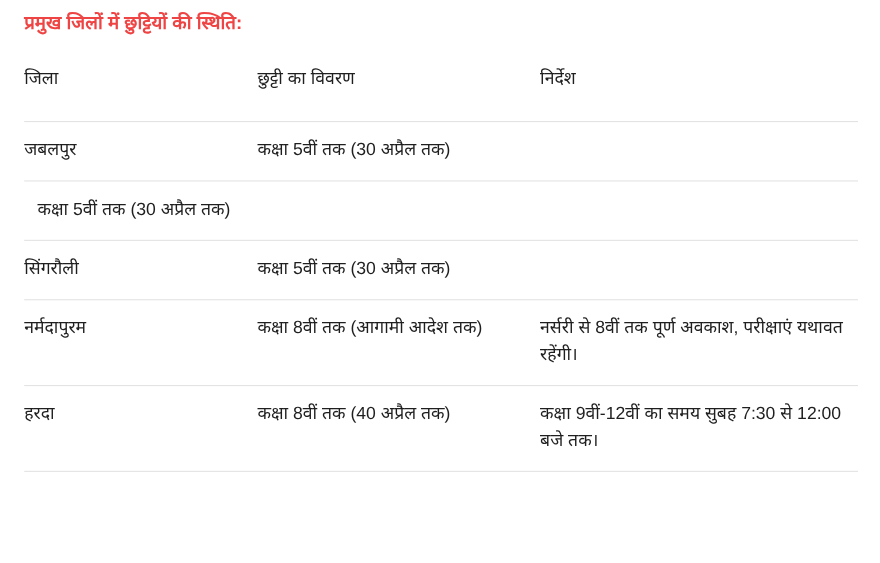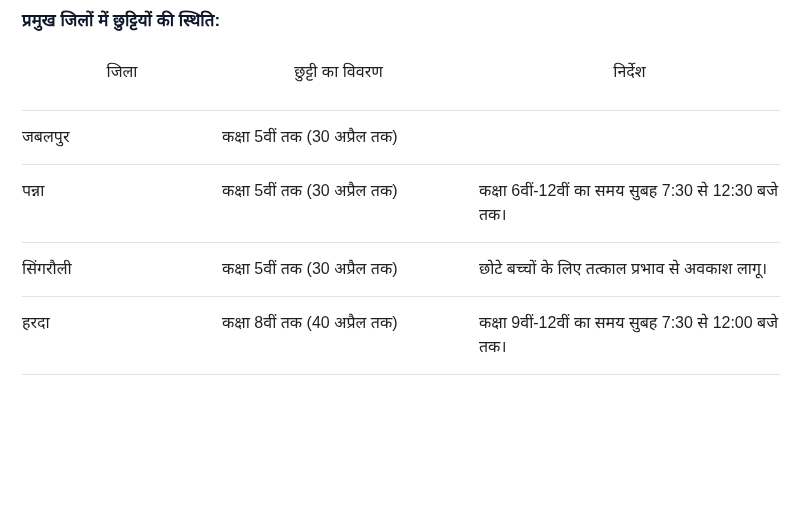--- a/index.html
+++ b/index.html
@@ -15,54 +15,54 @@
     background: #ffffff;
     box-sizing: border-box;
     padding: 8px 20px 0 22px;
     color: #1f1f1f;
     overflow: hidden;
   }
   .page-title {
     font-size: 17px;
     line-height: 26px;
     font-weight: 700;
-    color: #0f172a;
+    color: #ef4444;
     margin: 0 0 0 0;
   }
   .holiday-table {
     margin-top: 26px;
     width: 758px;
   }
   .t-row {
     display: flex;
     align-items: flex-start;
     border-bottom: 1px solid #e3e3e3;
   }
   .t-row.header-row .cell {
     font-weight: 400;
     padding: 0 0 26px 0;
-    text-align: center;
   }
   .t-row .cell {
     font-size: 16px;
     line-height: 24px;
     padding: 14px 0 15px 0;
     box-sizing: border-box;
   }
   .cell.c-district {
     width: 200px;
     flex: 0 0 200px;
     font-weight: 400;
     padding-right: 16px;
   }
   .t-row.header-row .cell.c-district { font-weight: 400; }
   .cell.c-holiday {
     width: 233px;
     flex: 0 0 233px;
     padding-right: 24px;
+    margin-left: 12px;
   }
   .cell.c-instructions {
     flex: 1 1 auto;
     max-width: 325px;
     margin-left: 24px;
   }
 </style>
 </head>
 <body>
 
@@ -77,31 +77,33 @@
       <div class="cell c-holiday">छुट्टी का विवरण</div>
       <div class="cell c-instructions">निर्देश</div>
     </div>
 
     <div class="t-row">
       <div class="cell c-district">जबलपुर</div>
       <div class="cell c-holiday">कक्षा 5वीं तक (30 अप्रैल तक)</div>
     </div>
 
     <div class="t-row">
-      <div class="cell c-district">पन्ना</div>
       <div class="cell c-holiday">कक्षा 5वीं तक (30 अप्रैल तक)</div>
-      <div class="cell c-instructions">कक्षा 6वीं-12वीं का समय सुबह 7:30 से 12:30 बजे तक।</div>
     </div>
 
     <div class="t-row">
       <div class="cell c-district">सिंगरौली</div>
       <div class="cell c-holiday">कक्षा 5वीं तक (30 अप्रैल तक)</div>
-      <div class="cell c-instructions">छोटे बच्चों के लिए तत्काल प्रभाव से अवकाश लागू।</div>
     </div>
 
+    <div class="t-row">
+      <div class="cell c-district">नर्मदापुरम</div>
+      <div class="cell c-holiday">कक्षा 8वीं तक (आगामी आदेश तक)</div>
+      <div class="cell c-instructions">नर्सरी से 8वीं तक पूर्ण अवकाश, परीक्षाएं यथावत रहेंगी।</div>
+    </div>
 
     <div class="t-row">
       <div class="cell c-district">हरदा</div>
       <div class="cell c-holiday">कक्षा 8वीं तक (40 अप्रैल तक)</div>
       <div class="cell c-instructions">कक्षा 9वीं-12वीं का समय सुबह 7:30 से 12:00 बजे तक।</div>
     </div>
 
   </div>
 </div>
 

